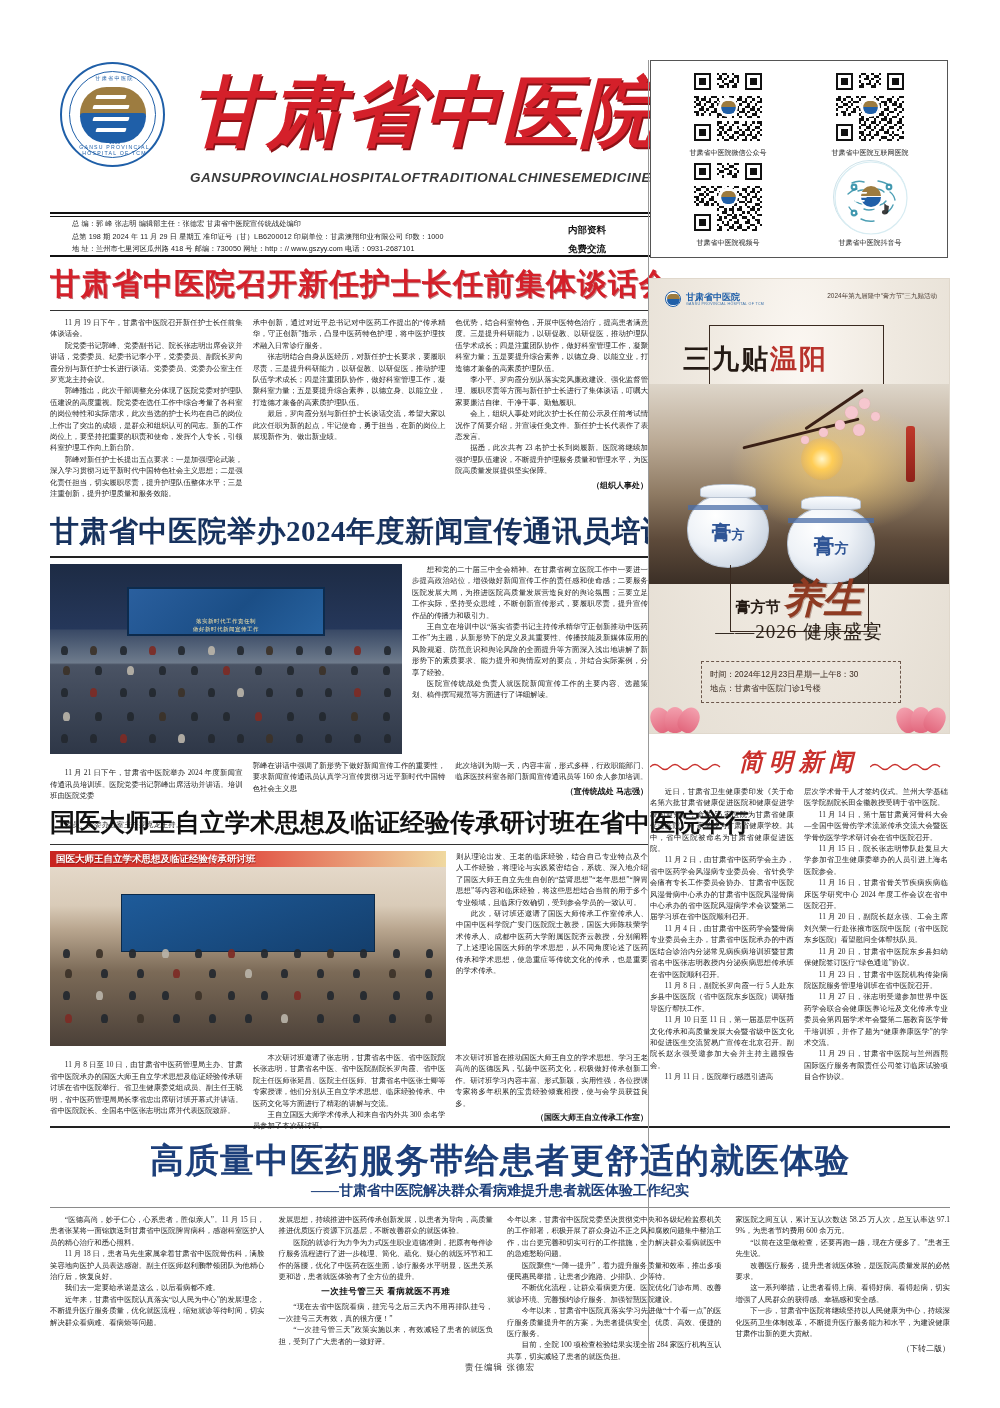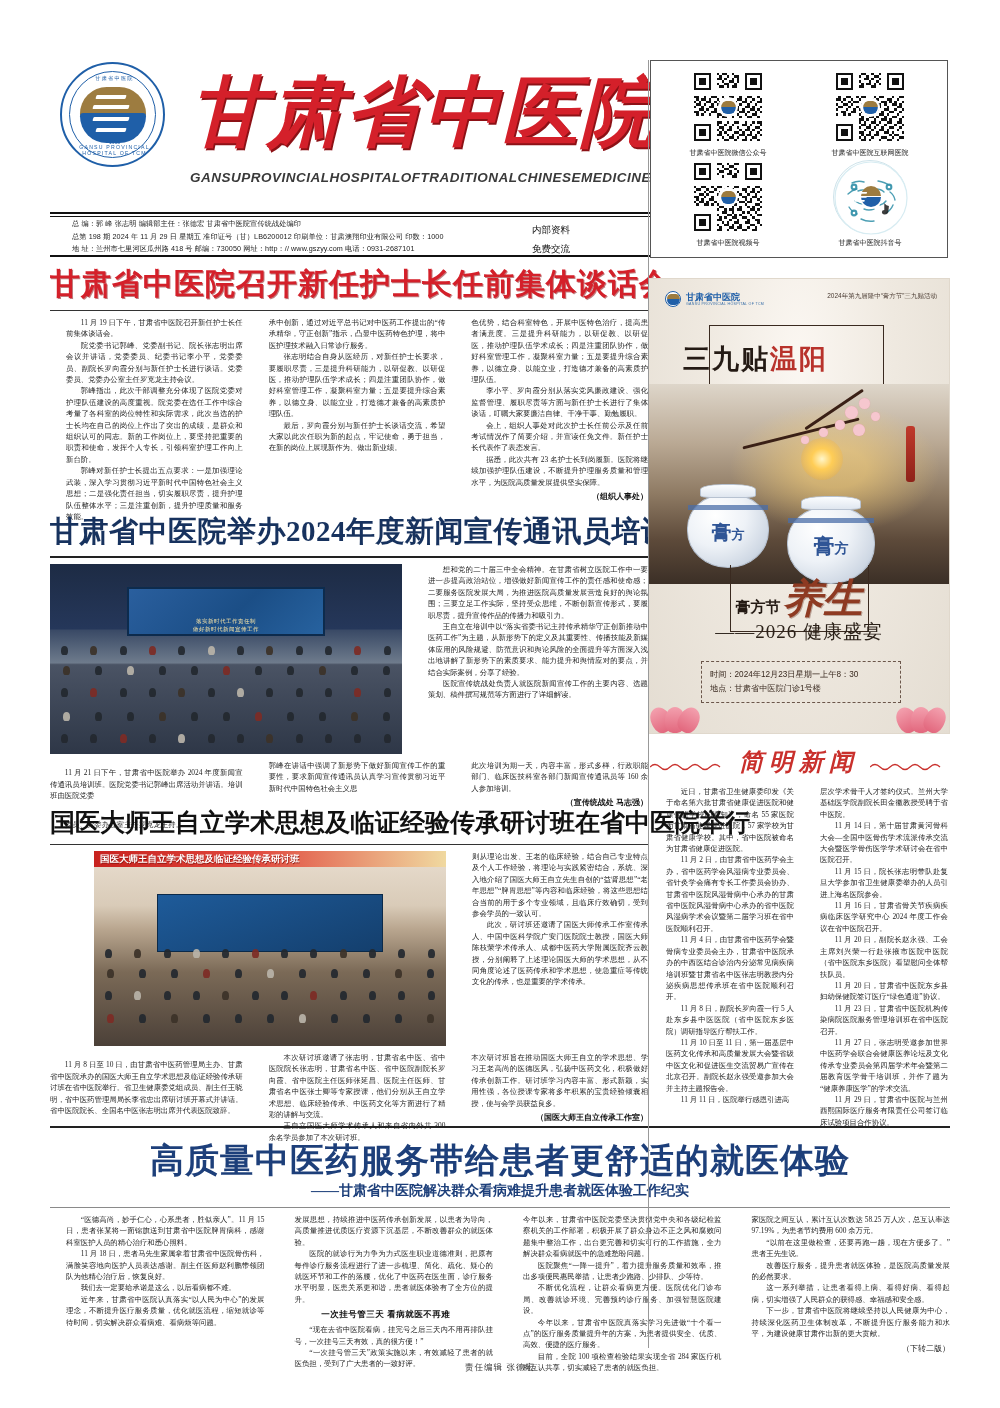--- a/index.html
+++ b/index.html
@@ -78,23 +78,23 @@
   .info-strip .sep-line {
     position:absolute; left:0; top:1.6px; width:100%; height:1px; background:#111;
   }
   .info-left { position:absolute; left:22px; top:4px; width:470px; }
   .info-row {
     font-family:"Liberation Sans",sans-serif;
     font-size:7.2px; color:#1a1a1a; line-height:12.6px;
     white-space:nowrap; letter-spacing:0.1px;
   }
   .info-right {
-    position:absolute; right:8px; top:6px; width:110px; text-align:left;
+    position:absolute; right:8px; top:6px; width:110px; text-align:center;
     font-family:"Liberation Sans",sans-serif; font-size:9.5px; color:#111;
-    line-height:19px; font-weight:normal;
+    line-height:19px; font-weight:bold;
   }
 
   
   .qr-panel {
     position:absolute; left:650px; top:60px; width:298px; height:198px;
     border:1.4px solid #555; background:#fff; padding:8px 6px;
   }
   .qr-grid { display:grid; grid-template-columns:1fr 1fr; grid-template-rows:1fr 1fr; height:100%; }
   .qr-cell { display:flex; flex-direction:column; align-items:center; justify-content:center; }
   .qr-img { width:74px; height:74px; position:relative; background:#fff; }
@@ -133,21 +133,21 @@
 
   .rule-thin { height:1px; background:#333; width:100%; }
   .rule-med  { height:2px; background:#222; width:100%; }
 
   
   .cols { display:flex; gap:10px; }
   .col { flex:1; }
   .body-txt {
     font-family:"Liberation Serif","DejaVu Serif",serif;
     font-size:7.4px; line-height:11.4px; color:#1c1c1c;
-    text-align:justify; text-indent:2em; margin:0 0 0 16px;
+    text-align:justify; text-indent:2em; margin:0 0 0 0;
     word-break:break-all;
   }
   .body-txt.noind { text-indent:0; }
   .byline {
     font-family:"Liberation Sans",sans-serif; font-size:8px;
     text-align:right; font-weight:bold; color:#111; margin-top:3px;
   }
   .caption {
     font-family:"Liberation Serif",serif; font-size:7.4px;
     line-height:11.4px; color:#1c1c1c; text-align:justify; text-indent:2em;
@@ -1055,21 +1055,21 @@
     </div>
   </div>
 
   <div style="position:absolute;left:50px;top:806px;width:598px;">
     <div class="hl-black">国医大师王自立学术思想及临证经验传承研讨班在省中医院举行</div>
     <div style="height:5px"></div>
     <div class="rule-thin"></div>
     <div style="height:6px"></div>
 
     <div style="display:flex;gap:10px;">
-      <div class="photo photo-hall" style="width:352px;height:195px;margin-left:44px;">
+      <div class="photo photo-hall" style="width:396px;height:195px;">
         <div class="banner-top"></div>
         <div class="banner-text">国医大师王自立学术思想及临证经验传承研讨班</div>
         <div class="stage"></div>
         <div class="crowd">
           <div class="seat-row" style="top:4%">
             <div class="head"></div>
               <div class="head lt"></div>
               <div class="head"></div>
               <div class="head wt"></div>
               <div class="head"></div>

